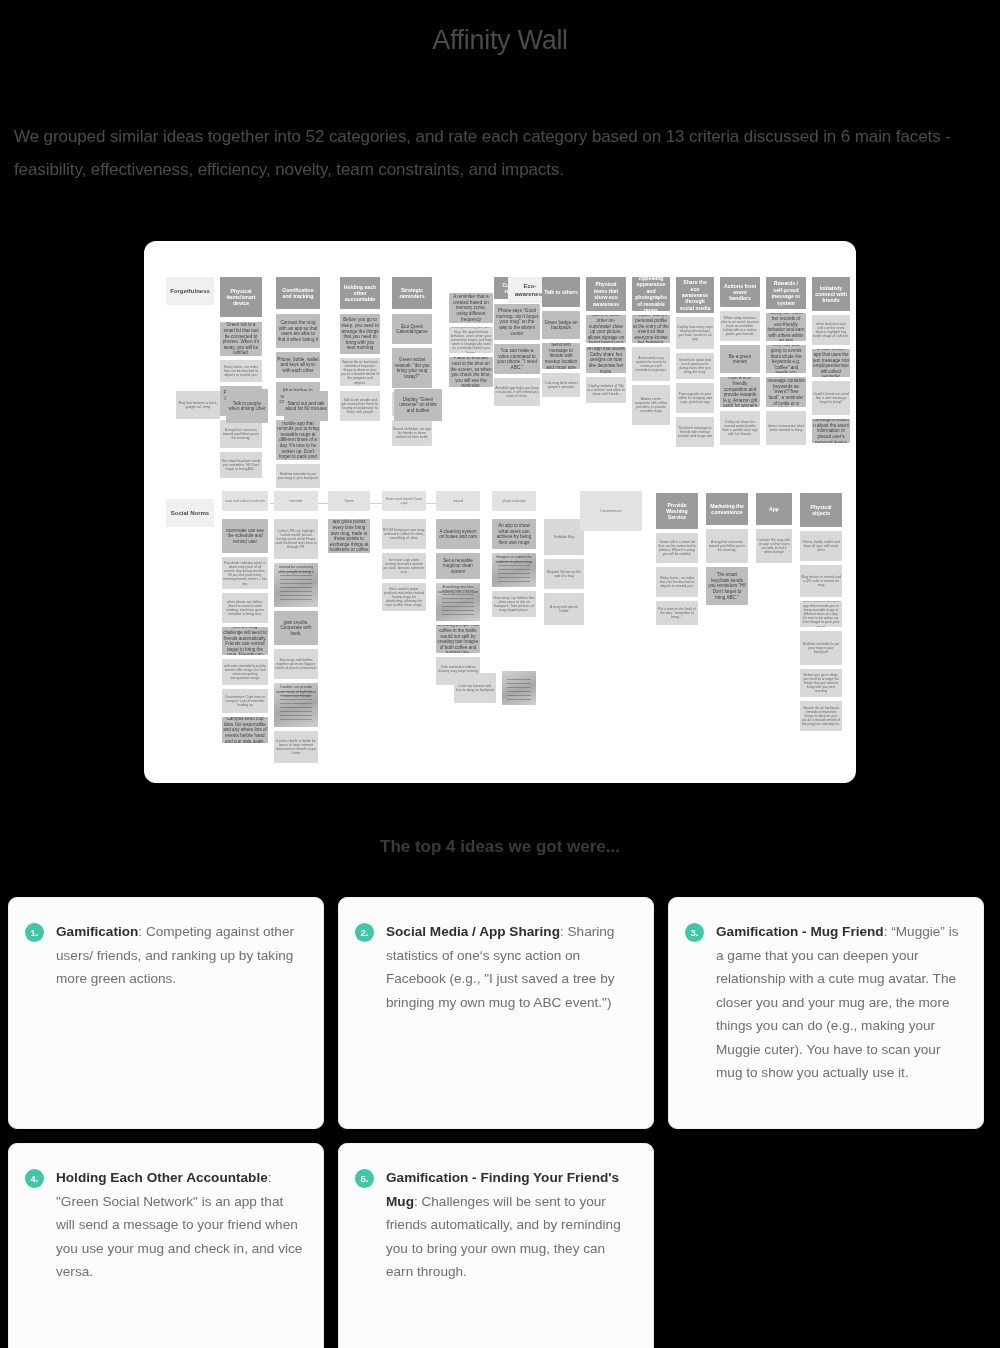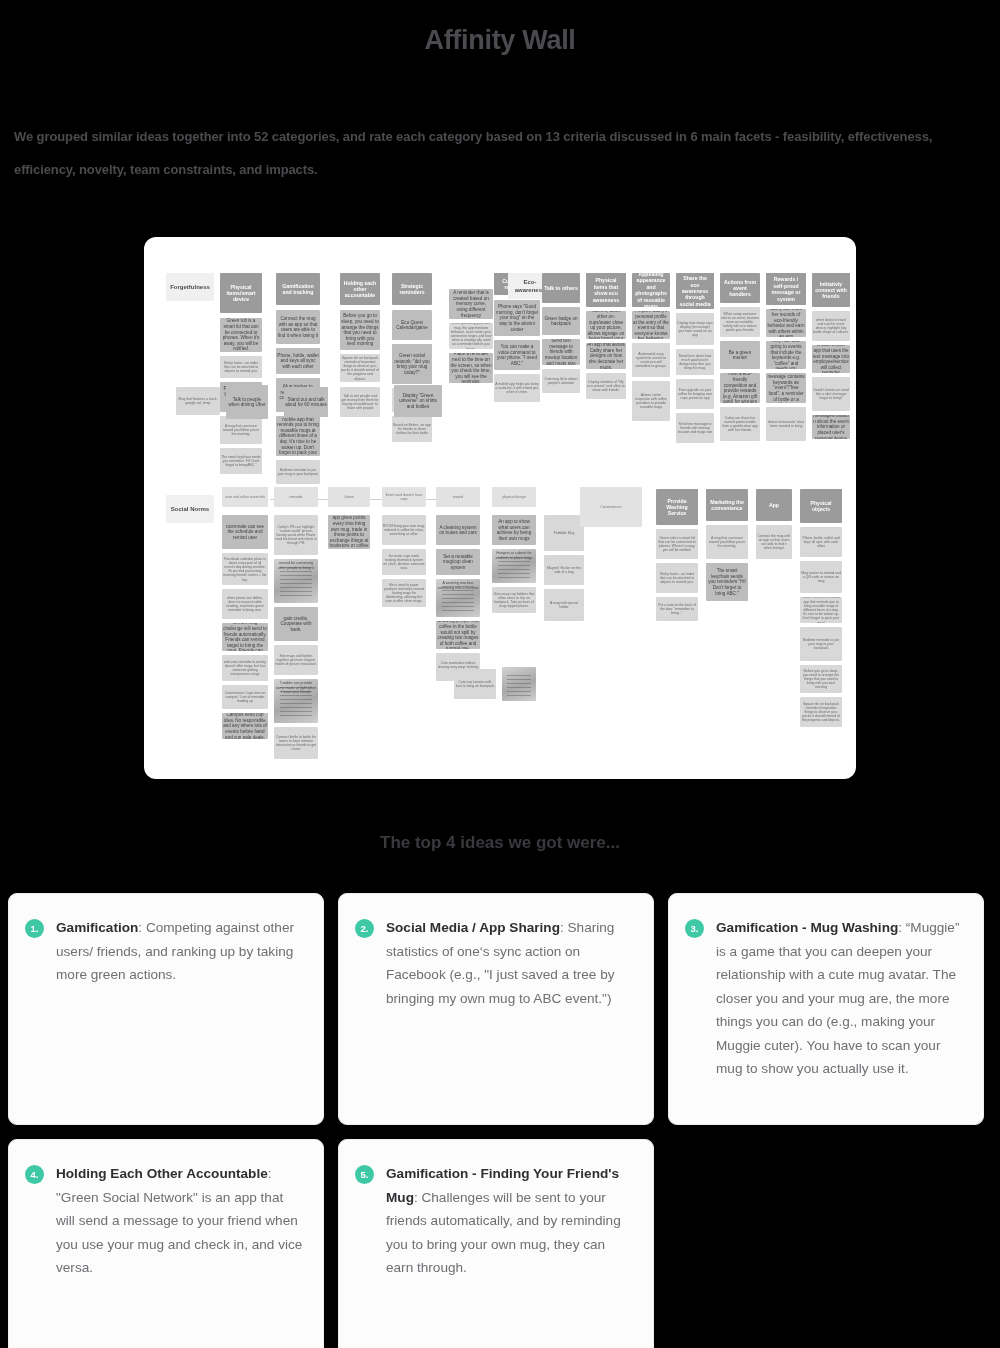--- a/index.html
+++ b/index.html
@@ -9,29 +9,29 @@
     width: 1000px;
     font-family: "Liberation Sans", sans-serif;
   }
   .page { position: relative; width: 1000px; min-height: 1348px; background: #000; overflow: hidden; }
 
   
   .title {
     text-align: center;
     color: #4b4b4f;
     font-size: 27px;
-    font-weight: 700;
+    font-weight: 400;
     letter-spacing: -0.3px;
     padding-top: 4px;
     line-height: 36px;
   }
   .subtitle {
     color: #4b4b4f;
-    font-size: 13px;
-    font-weight: 700;
+    font-size: 17px;
+    font-weight: 400;
     line-height: 33px;
     padding: 44px 14px 0 14px;
     letter-spacing: -0.1px;
   }
 
   
   .board-wrap { padding: 38px 0 0 0; display: flex; justify-content: center; }
   .board {
     position: relative;
     width: 712px; height: 542px;
@@ -235,21 +235,21 @@
       <div class="card short">
         <div class="badge">1.</div>
         <div class="card-text"><b>Gamification</b><span>: Competing against other users/ friends, and ranking up by taking more green actions.</span></div>
       </div>
       <div class="card short">
         <div class="badge">2.</div>
         <div class="card-text"><b>Social Media / App Sharing</b><span>: Sharing statistics of one‘s sync action on Facebook (e.g., "I just saved a tree by bringing my own mug to ABC event.")</span></div>
       </div>
       <div class="card tall">
         <div class="badge">3.</div>
-        <div class="card-text"><b>Gamification - Mug Washing</b><span>: “Muggie” is a game that you can deepen your relationship with a cute mug avatar. The closer you and your mug are, the more things you can do (e.g., making your Muggie cuter). You have to scan your mug to show you actually use it.</span></div>
+        <div class="card-text"><b>Gamification - Mug Friend</b><span>: “Muggie” is a game that you can deepen your relationship with a cute mug avatar. The closer you and your mug are, the more things you can do (e.g., making your Muggie cuter). You have to scan your mug to show you actually use it.</span></div>
       </div>
     </div>
   <div class="cards row2" id="cards-row2">
       <div class="card short">
         <div class="badge">4.</div>
         <div class="card-text"><b>Holding Each Other Accountable</b><span>: "Green Social Network" is an app that will send a message to your friend when you use your mug and check in, and vice versa.</span></div>
       </div>
       <div class="card short">
         <div class="badge">5.</div>
         <div class="card-text"><b>Gamification - Finding Your Friend's Mug</b><span>: Challenges will be sent to your friends automatically, and by reminding you to bring your own mug, they can earn through.</span></div>

